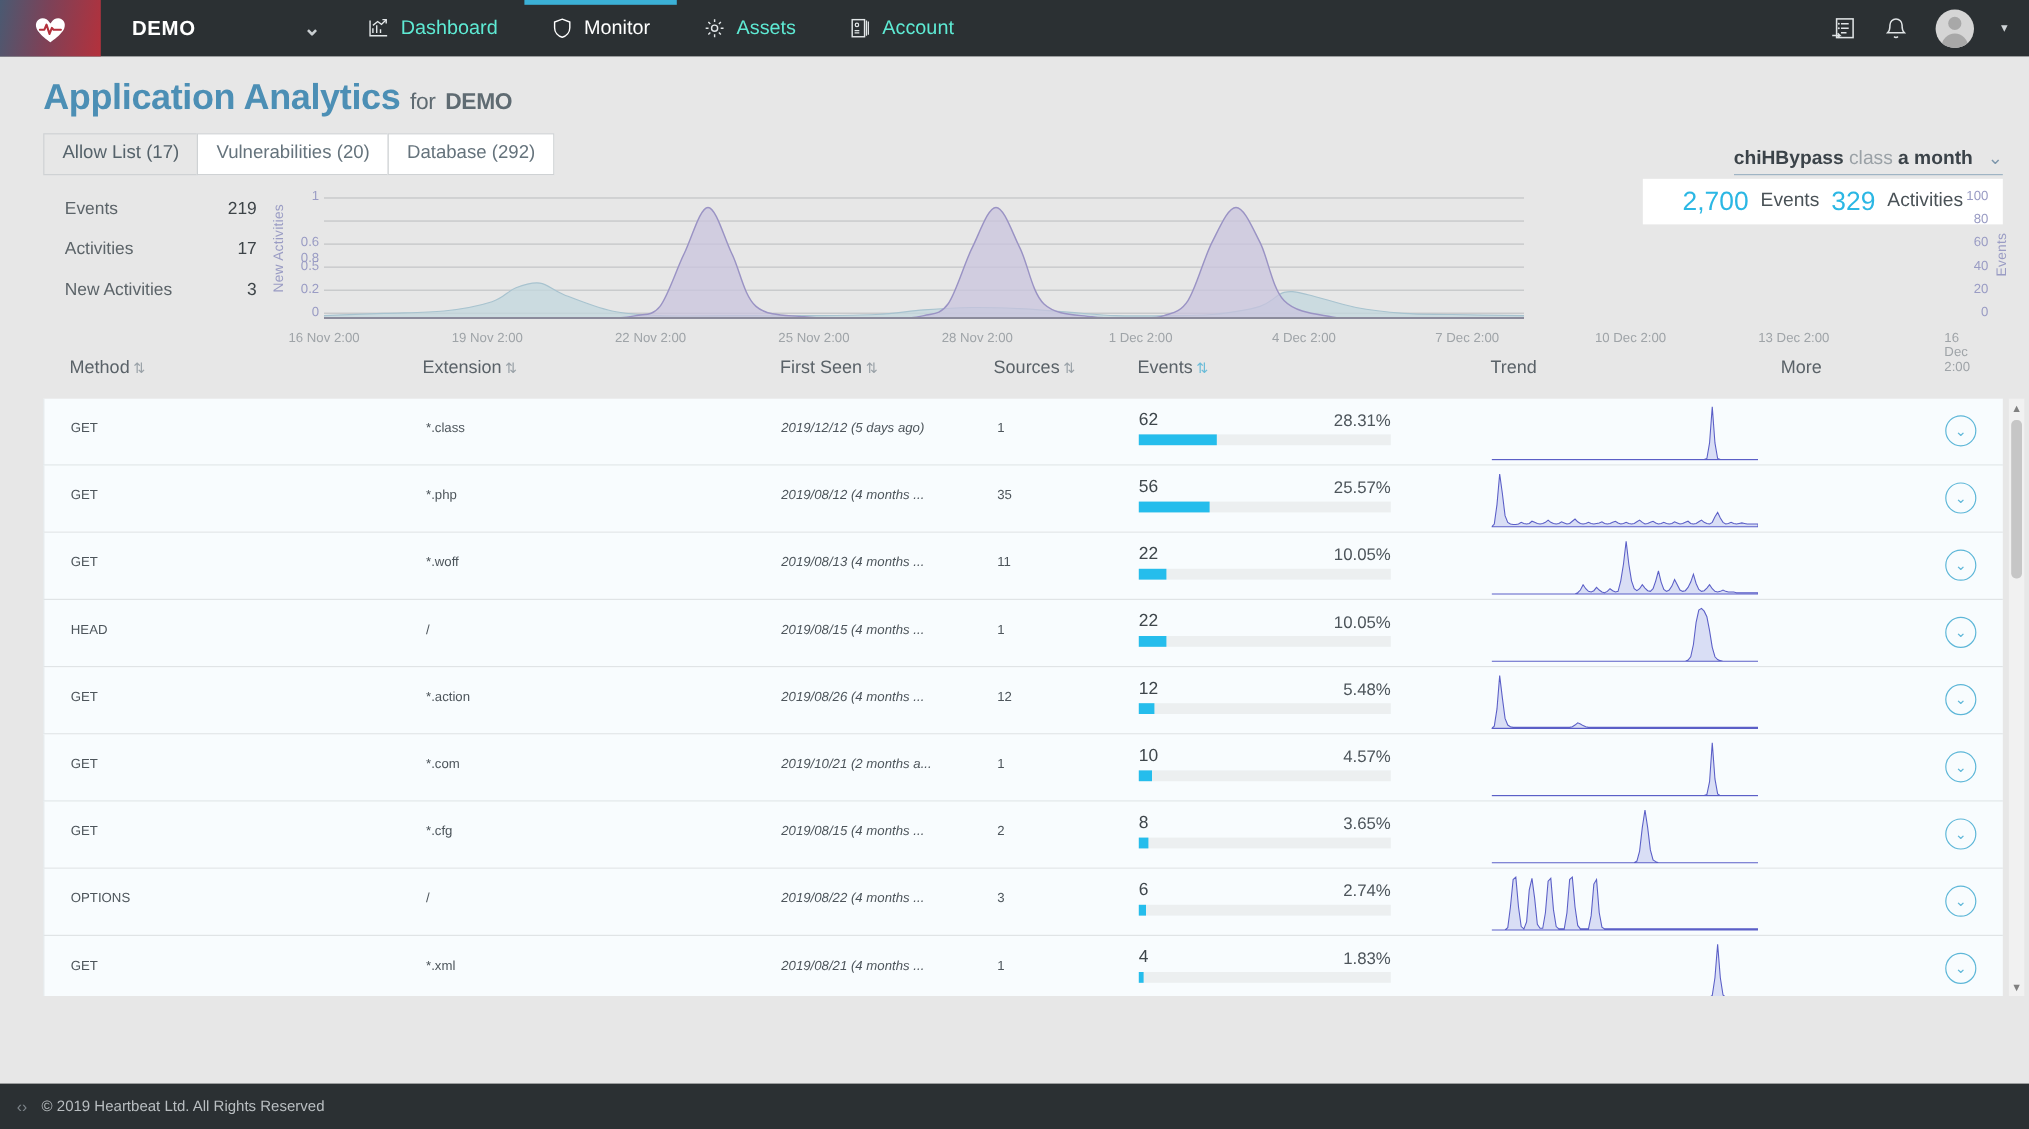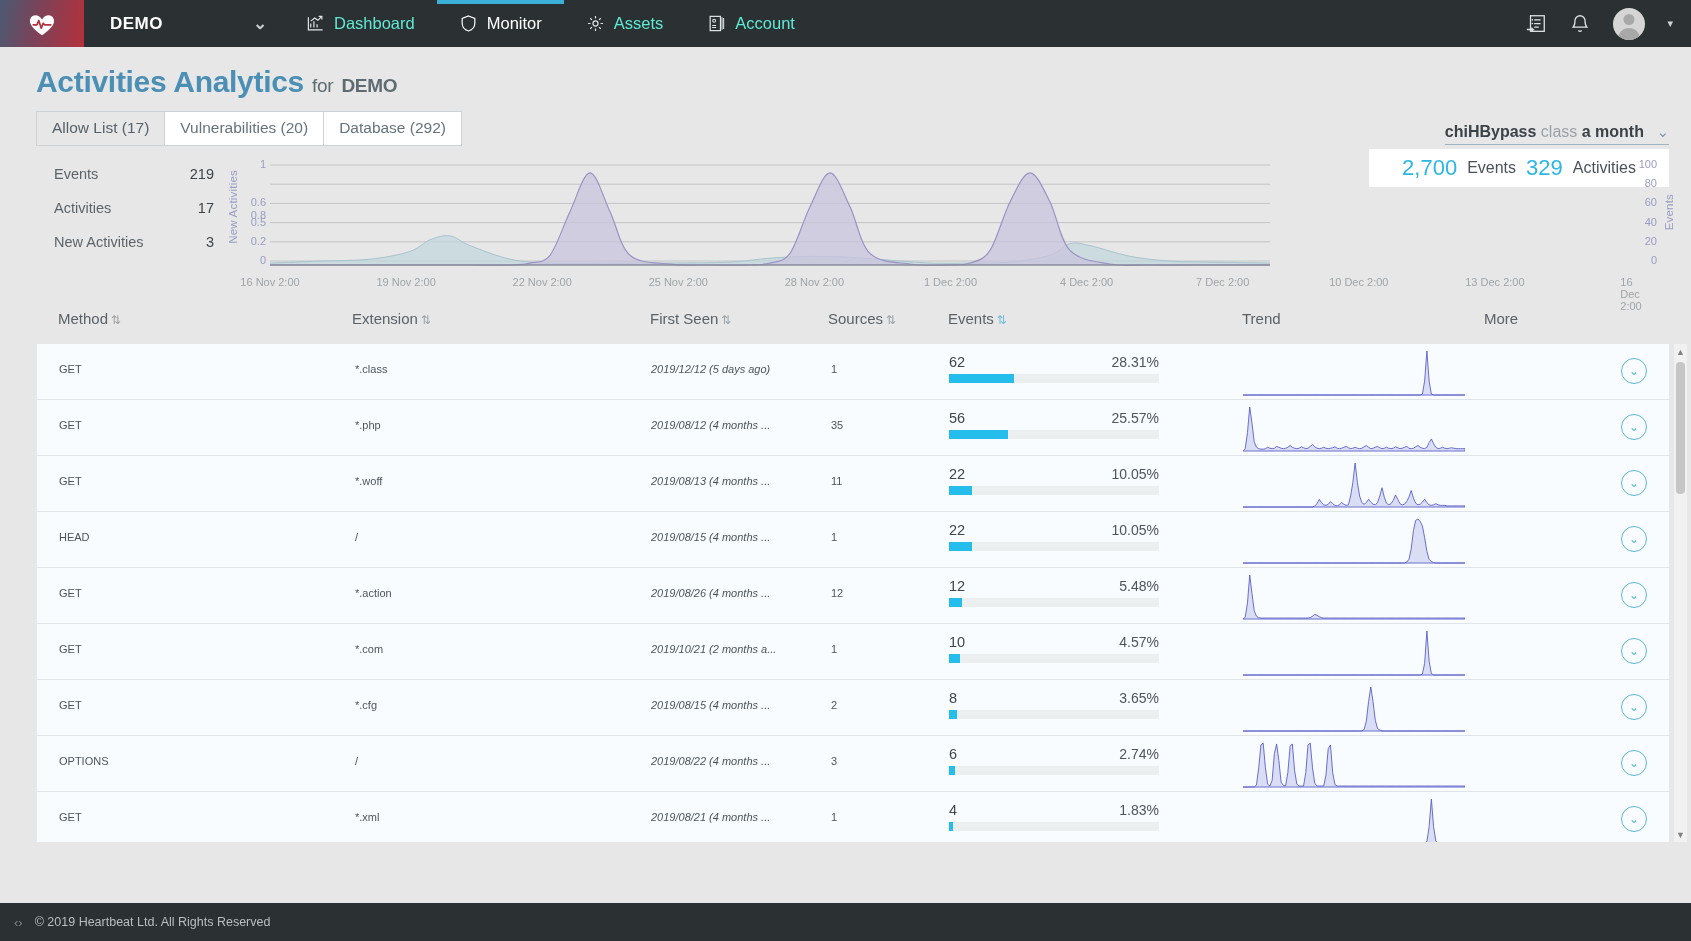--- a/index.html
+++ b/index.html
@@ -99,21 +99,21 @@
   }
   #ylabel-left { left:-17px; top:6px; }
   #ylabel-right{ right:-44px; top:30px; color:#9a9cc4;}
   .ytick { position:absolute; font-size:11px; color:#9a9cc4; text-align:right; }
   .ytick-r { position:absolute; font-size:11px; color:#9a9cc4; text-align:left; }
   .xtick { position:absolute; font-size:11px; color:#9fa4a8; transform:translateX(-50%); top:112px;}
   #plot { position:absolute; left:26px; right:0; top:0; height:102px; }
 
   
   #colhead {
-    position:relative; height:34px; margin-top:24px; font-size:15px; color:#5a6268;
+    position:relative; height:34px; margin-top:12px; font-size:15px; color:#5a6268;
   }
   #colhead span.h { position:absolute; top:0; }
   .sorticon { color:#9aa2a8; font-size:12px; margin-left:3px; }
   .sorticon.on { color:#6bbcd8; }
 
   #tablewrap { position:relative; height:498px; overflow:hidden; }
   .trow {
     position:relative; height:56px; background:#f8fcfe; border-bottom:1px solid #e0e4e6;
     border-left:1px solid #e4e8ea;
     margin: 0 22px 0 36px;
@@ -213,21 +213,21 @@
       <path d="M12 3a5.5 5.5 0 00-5.5 5.5c0 5-2 7-2 7h15s-2-2-2-7A5.5 5.5 0 0012 3z" stroke="#dfe3e5" stroke-width="1.4" fill="none"></path>
       <path d="M10.3 19a2 2 0 003.4 0" stroke="#dfe3e5" stroke-width="1.4" fill="none"></path>
     </svg>
     <div id="avatar"></div>
     <span id="avatar-caret">▾</span>
   </div>
 </div>
 
 <div id="pagehead">
   <div id="page-title">
-    <span>Activities Analytics</span>
+    <span>Application Analytics</span>
     <span class="for">for</span>
     <span class="demo">DEMO</span>
   </div>
 
   <div id="tabs">
     <div class="tab active">Allow List (17)</div>
     <div class="tab">Vulnerabilities (20)</div>
     <div class="tab">Database (292)</div>
   </div>
 

